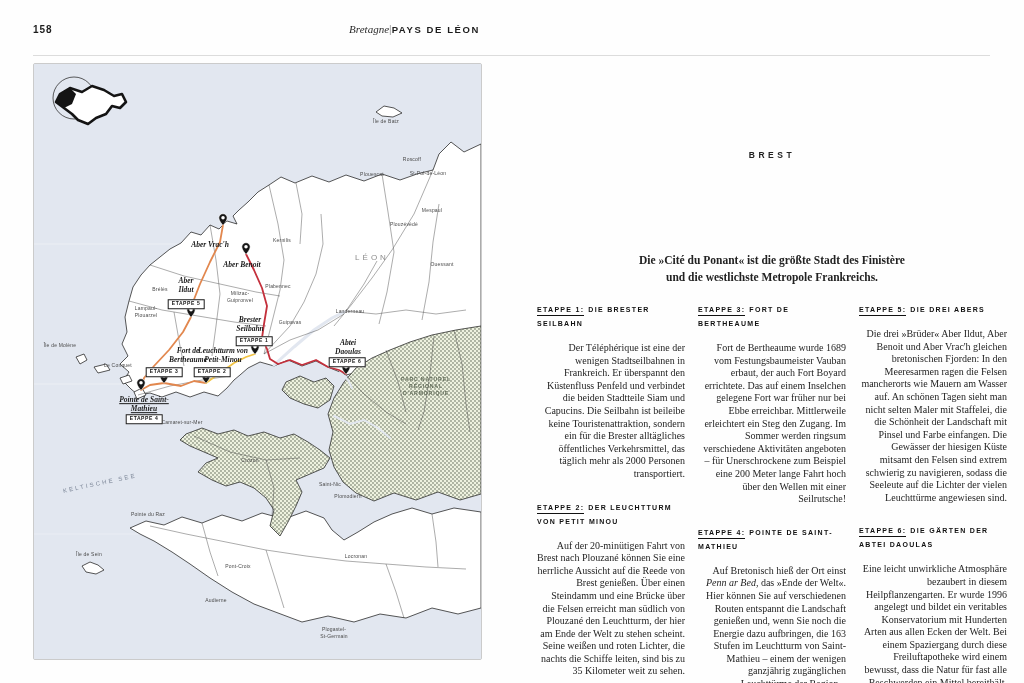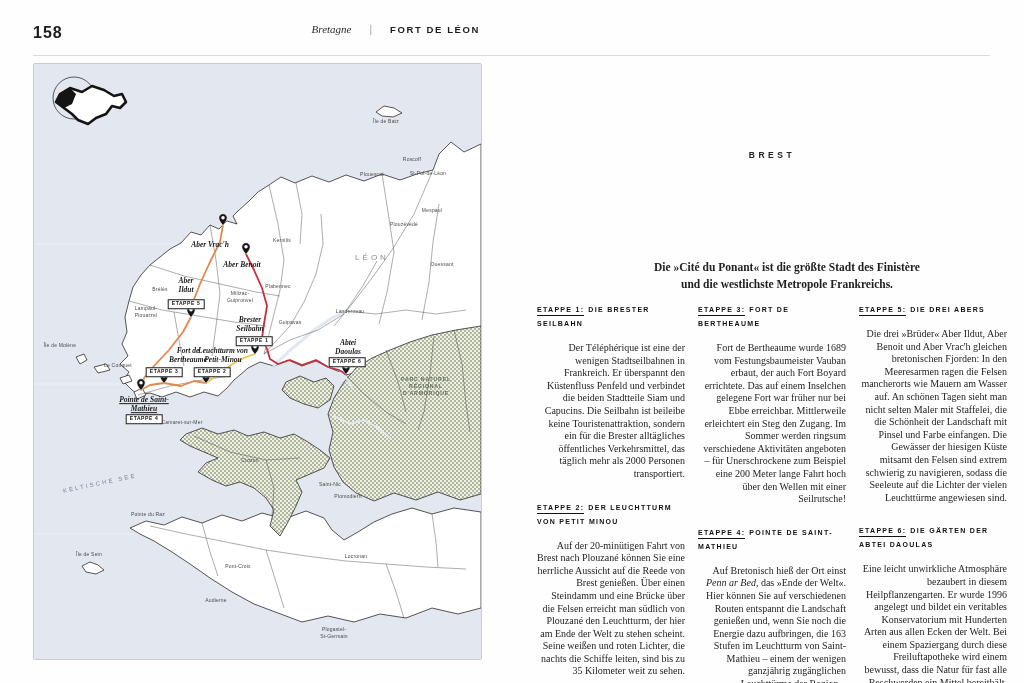--- a/index.html
+++ b/index.html
@@ -1,21 +1,21 @@
 <!DOCTYPE html>
 <html><head>
 <meta charset="utf-8">
 <style>
   html,body{margin:0;padding:0;}
   body{width:1024px;height:683px;position:relative;background:#fefefe;
        font-family:"Liberation Sans",sans-serif;color:#1c1c1c;overflow:hidden;}
 
   
-  .page-num{position:absolute;left:33px;top:24px;font-size:16px;font-weight:bold;letter-spacing:1px;}
-  .crumbs{position:absolute;top:23px;right:544px;display:flex;align-items:baseline;gap:18px;}
+  .page-num{position:absolute;left:33px;top:24px;font-size:10px;font-weight:bold;letter-spacing:1px;}
+  .crumbs{position:absolute;top:23px;right:544px;display:flex;align-items:baseline;gap:0;}
   .crumb-region{font-family:"Liberation Serif",serif;font-style:italic;font-size:11px;color:#2a2a2a;}
   .crumb-sep{color:#9a9a9a;font-size:10px;}
   .crumb-area{font-size:9.5px;font-weight:bold;letter-spacing:1.6px;}
   .rule{position:absolute;left:33px;top:55px;width:957px;height:1px;background:#dcdcdc;}
 
   
   .map-box{position:absolute;left:33px;top:63px;width:447px;height:595px;
            border:1px solid #cbcbcb;border-radius:2px;background:#e2e7f0;overflow:hidden;}
   .map-box svg.base{position:absolute;left:0;top:0;}
   .map-labels{position:absolute;left:0;top:0;width:447px;height:595px;}
@@ -30,41 +30,41 @@
   .mtag{position:absolute;transform:translate(-50%,-50%);font-size:5px;font-weight:bold;
         letter-spacing:.6px;color:#111;background:#fff;border:1px solid #1a1a1a;
         padding:1px 3px;line-height:1.1;white-space:nowrap;}
   .mpin{position:absolute;transform:translate(-50%,-100%);width:10px;height:13px;}
 
   
   .tour-kicker{position:absolute;left:537px;top:150px;width:470px;text-align:center;
                font-size:8.5px;font-weight:bold;letter-spacing:3.5px;color:#222;}
   .tour-title{position:absolute;left:537px;top:178px;width:470px;text-align:center;
               font-size:22px;font-weight:bold;letter-spacing:5.5px;line-height:30px;color:#161616;}
-  .tour-sub{position:absolute;left:552px;top:252px;width:470px;text-align:center;
+  .tour-sub{position:absolute;left:537px;top:252px;width:470px;text-align:center;
             font-family:"Liberation Serif",serif;font-weight:bold;font-size:11.5px;
-            line-height:17px;color:#222;margin-top:7px;}
+            line-height:17px;color:#222;}
   .cols{position:absolute;left:537px;top:303px;width:470px;display:flex;gap:13px;}
   .col{width:148px;}
   .section{margin-bottom:20px;}
   .sec-head{margin:0 0 11px 0;font-size:7px;font-weight:bold;letter-spacing:1.3px;
             line-height:14px;color:#111;}
   .sec-label{border-bottom:1px solid #111;padding-bottom:2px;margin-right:4px;}
   .sec-body{margin:0;font-family:"Liberation Serif",serif;font-size:10px;line-height:12.6px;
             color:#242424;text-align:right;}
   .sec-body .it{font-style:italic;}
 </style>
 </head>
 <body>
 
 <div class="page-num">158</div>
 <div class="crumbs">
   <span class="crumb-region">Bretagne</span>
   <span class="crumb-sep">|</span>
-  <span class="crumb-area">FORT DE LÉON</span>
+  <span class="crumb-area">PAYS DE LÉON</span>
 </div>
 <div class="rule"></div>
 
 <div class="map-box">
   <svg class="base" width="447" height="595" viewBox="0 0 447 595">
     <defs>
       <pattern id="dots" width="4" height="4" patternUnits="userSpaceOnUse">
         <circle cx="1" cy="1" r="0.65" fill="#3a4433"></circle>
         <circle cx="3" cy="3" r="0.65" fill="#3a4433"></circle>
       </pattern>

